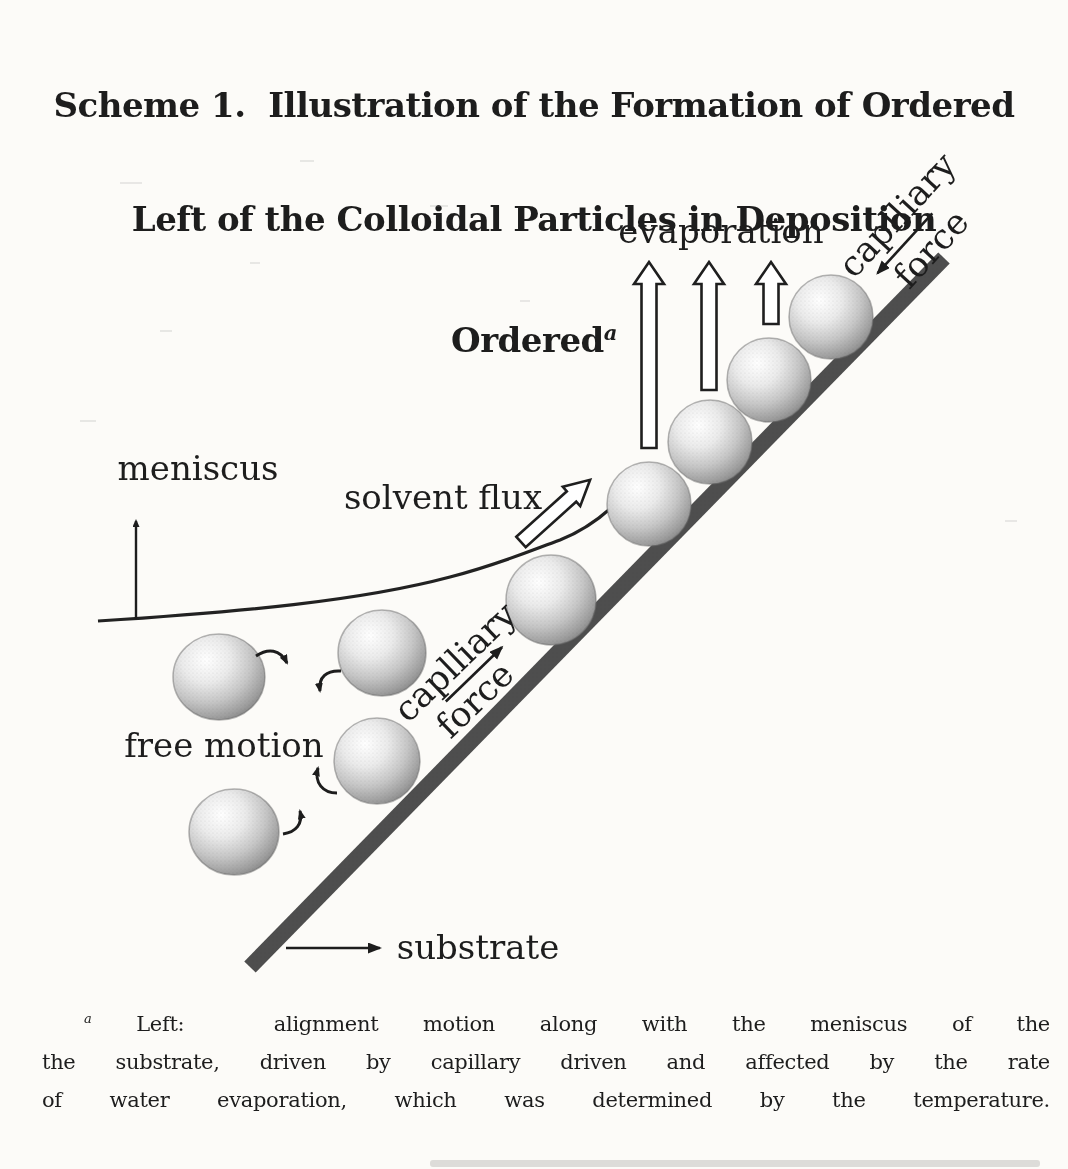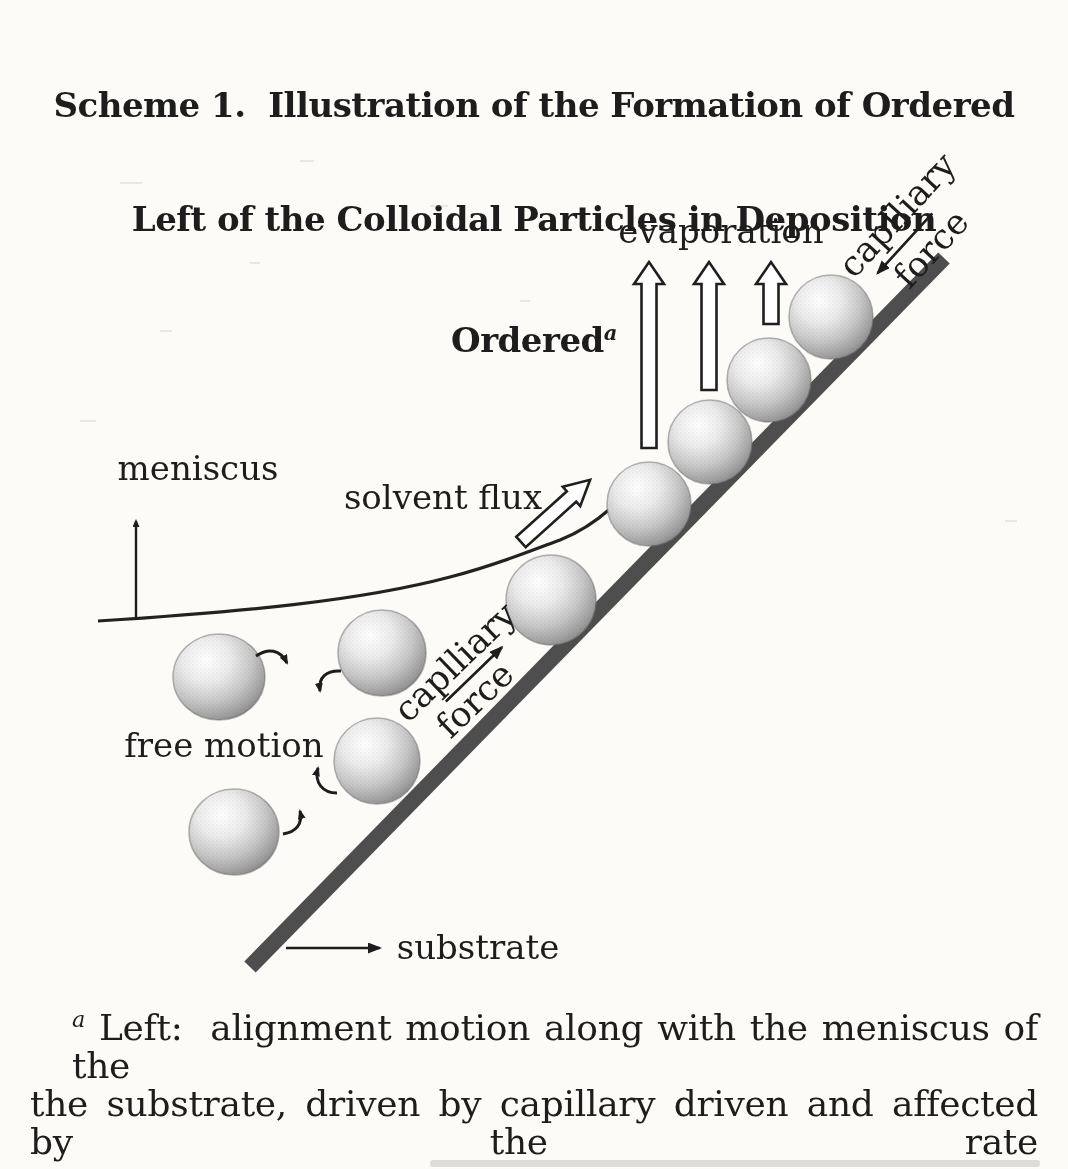--- a/index.html
+++ b/index.html
@@ -11,22 +11,22 @@
   .title-block{
     position:absolute;top:10px;left:0;width:100%;
     text-align:center;font-weight:bold;font-size:34px;line-height:38px;
     white-space:pre-wrap;letter-spacing:-0.5px;
   }
   .sup{font-style:italic;font-size:0.62em;vertical-align:super;}
   .diagram-svg{position:absolute;top:140px;left:0;}
   .diagram-svg text{font-family:"DejaVu Serif",serif;font-size:34px;fill:#1d1d1d;}
   .diagram-svg .rot-label{font-size:35px;}
   .footnote{
-    position:absolute;left:30px;top:1000px;width:1008px;
-    font-size:36px;line-height:38px;letter-spacing:-0.3px;
+    position:absolute;left:42px;top:1000px;width:1008px;
+    font-size:21px;line-height:38px;letter-spacing:-0.3px;
   }
   .fn-line{text-align:justify;text-align-last:justify;white-space:pre-wrap;}
   .fn-first{padding-left:42px;}
   .bottom-streak{
     position:absolute;left:430px;top:1160px;width:610px;height:7px;
     background:#c2c2c0;opacity:.55;border-radius:3px;
   }
 </style>
 </head>
 <body>
@@ -159,16 +159,17 @@
     <g transform="translate(455,662) rotate(-44)">
       <text class="rot-label" x="0" y="12" text-anchor="middle">caplliary</text>
       <line x1="-34" y1="22" x2="44" y2="22" stroke="#1d1d1d" stroke-width="2.6" marker-end="url(#mHead)"></line>
       <text class="rot-label" x="-12" y="53" text-anchor="middle">force</text>
     </g>
   </svg>
 
   <div class="footnote">
     <div class="fn-line fn-first"><span class="sup">a</span> <span>Left:  alignment motion along with the meniscus of the</span></div>
     <div class="fn-line">the substrate, driven by capillary driven and affected by the rate</div>
+    <div class="fn-line">of water evaporation, which was determined by the temperature.</div>
   </div>
 
   <div class="bottom-streak"></div>
 </div>
 
 </body></html>

